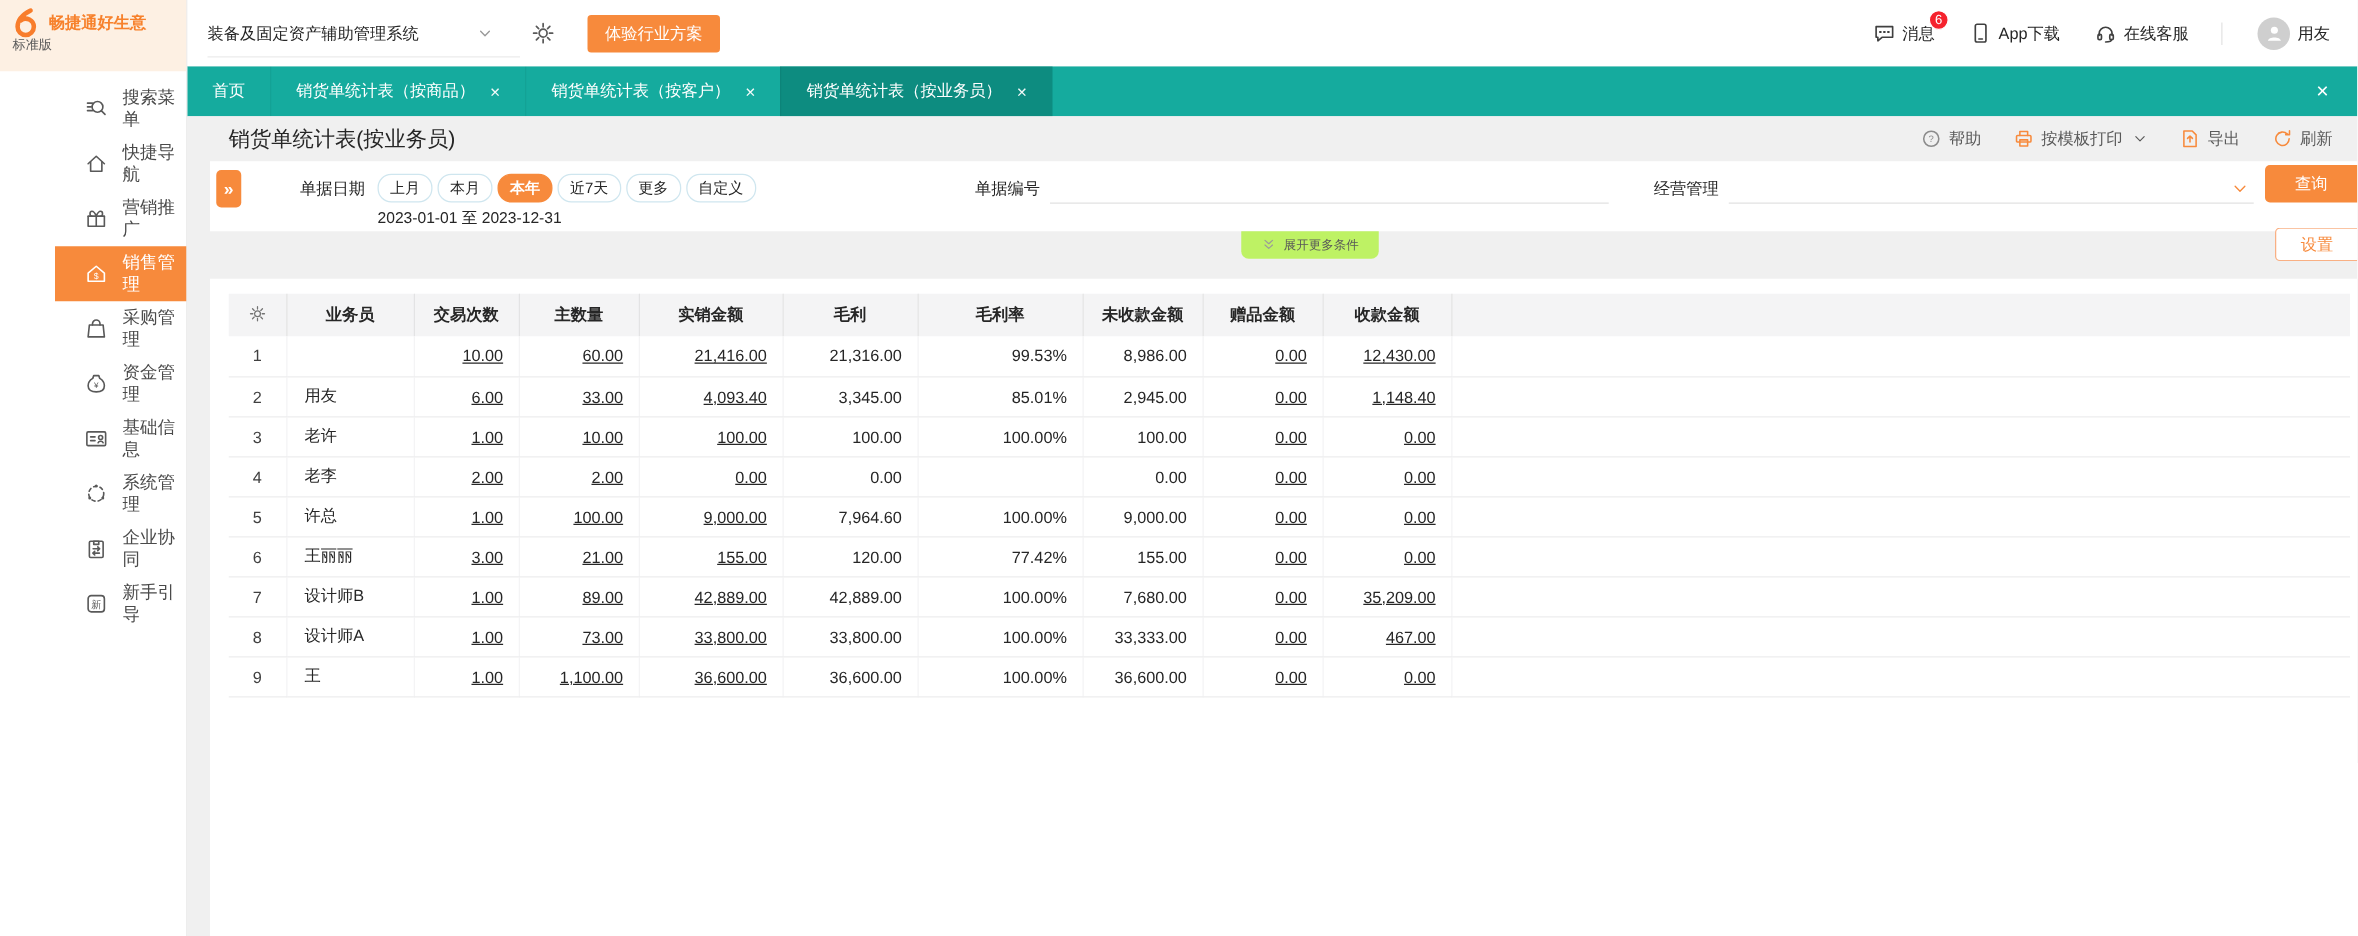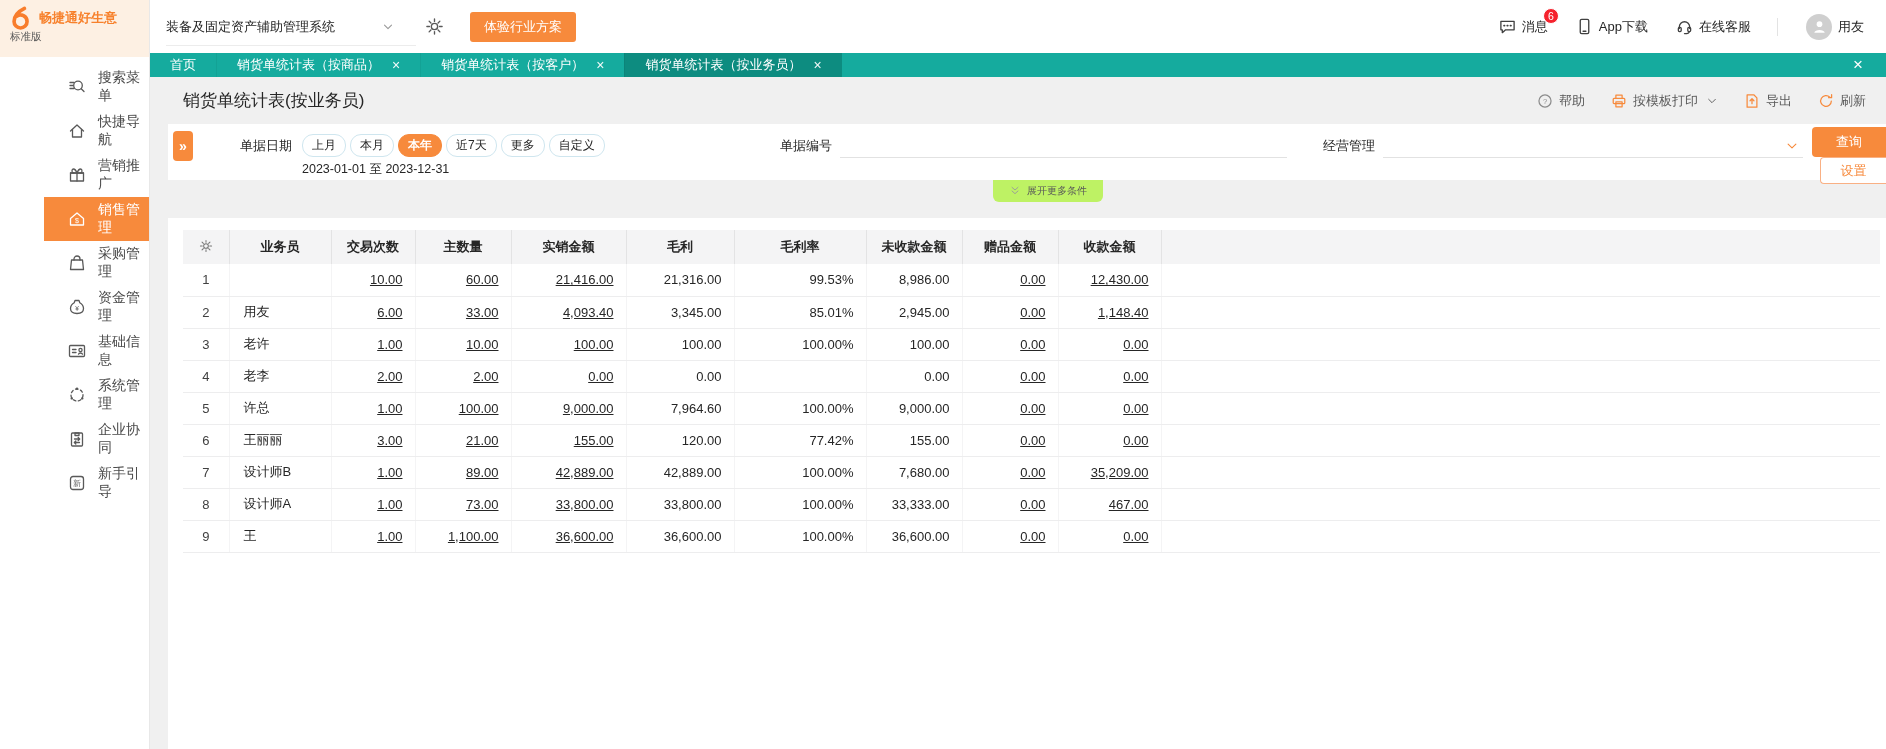--- a/index.html
+++ b/index.html
@@ -41,31 +41,31 @@
   .topbar-gear svg{width:100%;height:100%;fill:none;stroke:currentColor;stroke-width:1.3;stroke-linecap:round;}
   .trial-btn{margin-left:26px;background:var(--accent);color:#fff;font-size:13px;padding:6px 14px;border-radius:3px;border:none;cursor:pointer;font-family:inherit;}
   .topbar-right{margin-left:auto;display:flex;align-items:center;}
   .tb-item{display:flex;align-items:center;gap:6px;font-size:13px;color:#262626;cursor:pointer;margin-left:28px;position:relative;}
   .tb-icon{width:17px;height:17px;color:#404040;display:inline-flex;}
   .badge{position:absolute;top:-10px;right:-11px;background:var(--badge);color:#fff;min-width:16px;height:16px;line-height:14px;border-radius:9px;font-size:10.5px;text-align:center;padding:0 3px;border:1px solid #fff;}
   .divider{width:1px;height:18px;background:#e3e3e3;margin-left:26px;}
   .avatar{width:26px;height:26px;border-radius:50%;background:#cfcfcf;display:inline-flex;align-items:center;justify-content:center;overflow:hidden;}
   .avatar svg{width:17px;height:17px;}
 
-  .tabbar{height:24px;background:var(--teal);display:flex;align-items:stretch;color:#fff;flex:none;}
+  .tabbar{height:40px;background:var(--teal);display:flex;align-items:stretch;color:#fff;flex:none;}
   .tabs{display:flex;}
   .tab{display:flex;align-items:center;padding:0 20px;font-size:13px;cursor:pointer;gap:12px;white-space:nowrap;}
   .tab + .tab{border-left:1px solid rgba(0,0,0,0.05);}
   .tab.active{background:var(--teal-active);}
   .tab-close{font-size:14px;opacity:.95;line-height:1;}
   .tabbar-fill{flex:1;}
   .close-all{width:56px;display:flex;align-items:center;justify-content:center;font-size:17px;cursor:pointer;}
 
   .content{flex:1;display:flex;flex-direction:column;background:#f0f0f0;min-height:0;}
-  .title-row{height:47px;display:flex;align-items:center;padding:0 20px 0 33px;flex:none;}
+  .title-row{height:36px;display:flex;align-items:center;padding:0 20px 0 33px;flex:none;}
   .page-title{font-size:17px;color:#262626;font-weight:500;}
   .toolbar{margin-left:auto;display:flex;align-items:center;gap:26px;}
   .tool{display:flex;align-items:center;gap:6px;font-size:13px;color:#595959;cursor:pointer;}
   .t-icon{width:16px;height:16px;display:inline-flex;}
   .t-orange{color:var(--accent);}
   .t-gray{color:#8c8c8c;}
   .print-chev{width:12px;height:12px;color:#595959;display:inline-flex;margin-left:2px;}
 
   
   .filter-card{position:relative;margin-left:18px;background:#fff;height:56px;flex:none;}
@@ -77,21 +77,21 @@
   .pills{display:flex;gap:4px;margin-left:10px;}
   .pill{border:1px solid #cfe6ef;border-radius:11px;padding:2px 9px;font-size:12px;color:#262626;cursor:pointer;white-space:nowrap;}
   .pill.selected{background:var(--accent);border-color:var(--accent);color:#fff;font-weight:bold;}
   .date-range{font-size:12.5px;color:#262626;margin:4px 0 0 10px;white-space:nowrap;}
   .fgroup{display:flex;align-items:flex-start;}
   .underline-input{border:none;border-bottom:1px solid #e2e2e2;outline:none;height:24px;font-size:13px;background:transparent;margin-left:8px;font-family:inherit;}
   .docno-input{width:447px;}
   .doctype-group{margin-left:36px;position:relative;}
   .doctype-input{width:420px;}
   .dt-chev{position:absolute;right:4px;top:5px;width:14px;height:14px;color:var(--accent);display:inline-flex;cursor:pointer;}
-  .filter-btns{position:absolute;right:0;top:3px;display:flex;flex-direction:column;align-items:flex-end;gap:0;}
+  .filter-btns{position:absolute;right:0;top:3px;display:flex;flex-direction:column;align-items:flex-end;gap:20px;}
   .query-btn{width:74px;height:30px;background:var(--accent);color:#fff;border:none;border-radius:4px 0 0 4px;font-size:13px;cursor:pointer;font-family:inherit;}
   .settings-btn{width:66px;height:27px;background:#fff;color:var(--accent);border:1px solid #f9b084;border-right:none;border-radius:4px 0 0 4px;font-size:13px;cursor:pointer;font-family:inherit;}
   .expand-btn{position:absolute;left:825px;top:100%;height:22px;display:flex;align-items:center;gap:6px;background:#bef264;border-radius:0 0 6px 6px;padding:0 16px;font-size:10px;color:#595959;cursor:pointer;white-space:nowrap;}
   .dbl{width:12px;height:12px;color:#9a9a9a;display:inline-flex;}
 
   
   .table-card{flex:1;margin-left:18px;margin-top:38px;background:#fff;padding:12px 6px 0 15px;min-height:0;}
   table{border-collapse:collapse;table-layout:fixed;width:100%;}
   thead th{height:34px;background:#f4f4f5;font-size:13px;font-weight:bold;color:#262626;border-right:1px solid #e3e3e4;text-align:center;padding:0;white-space:nowrap;}
   thead th.filler{border-right:none;}

